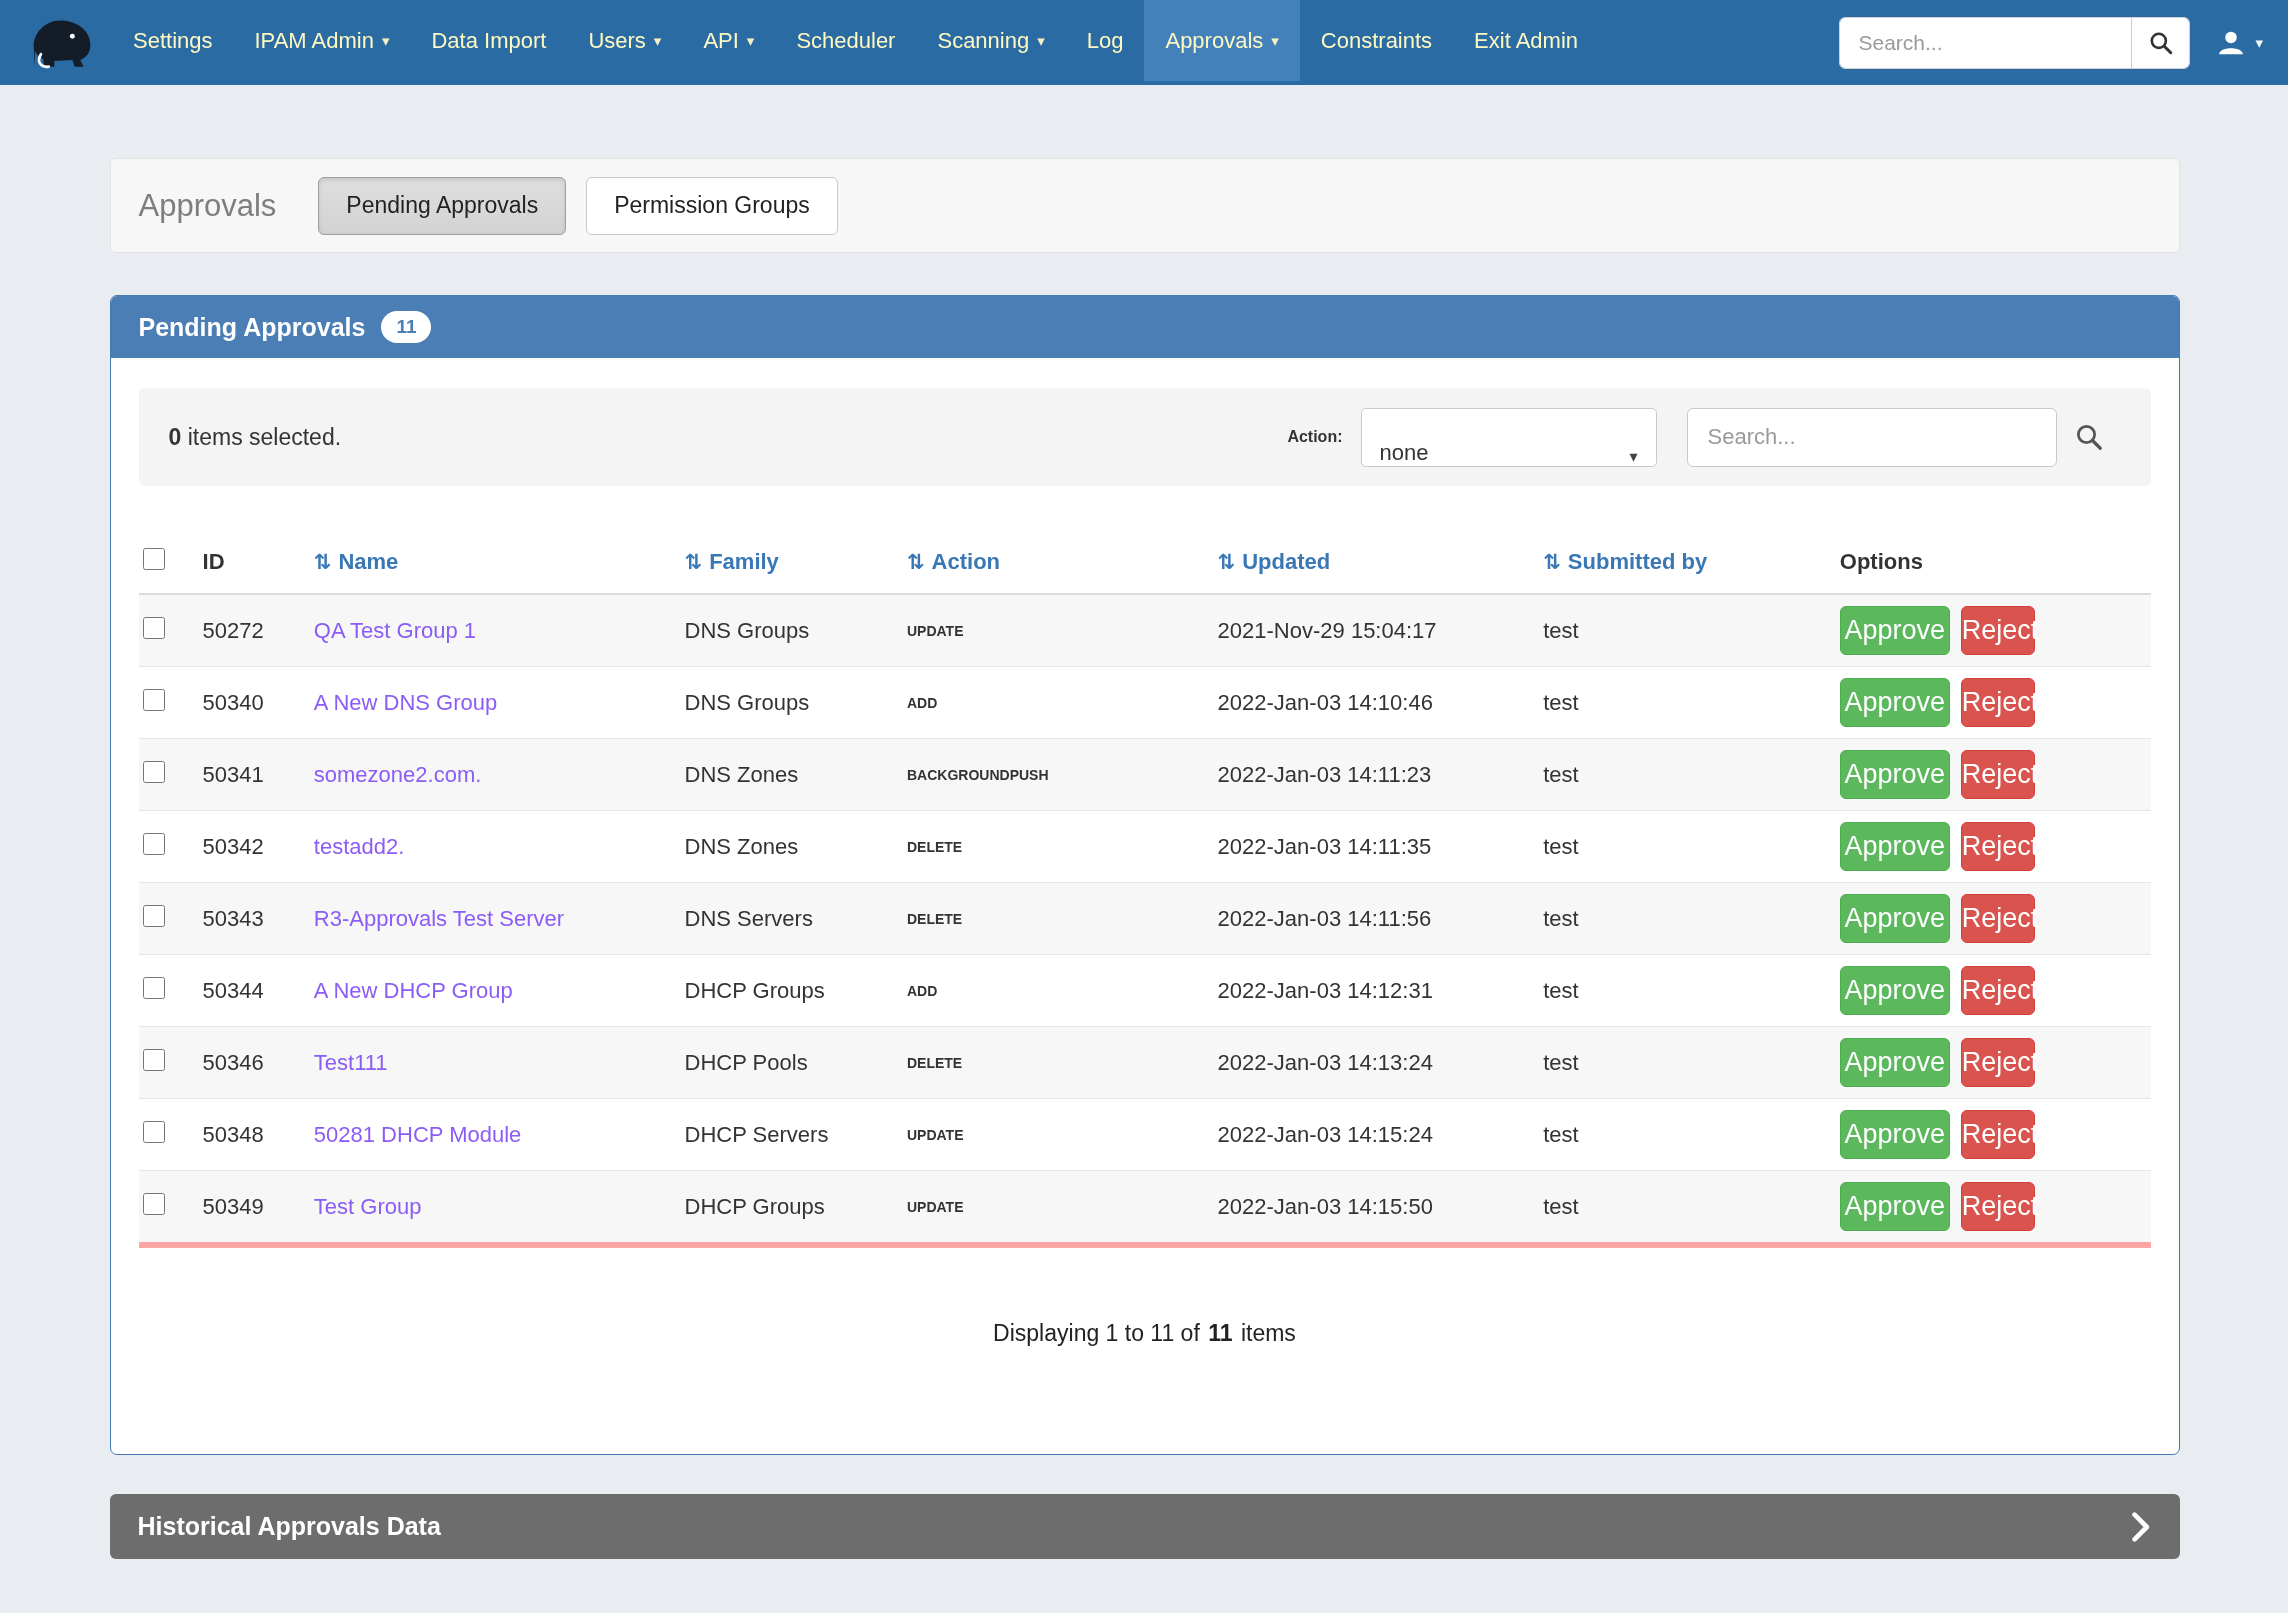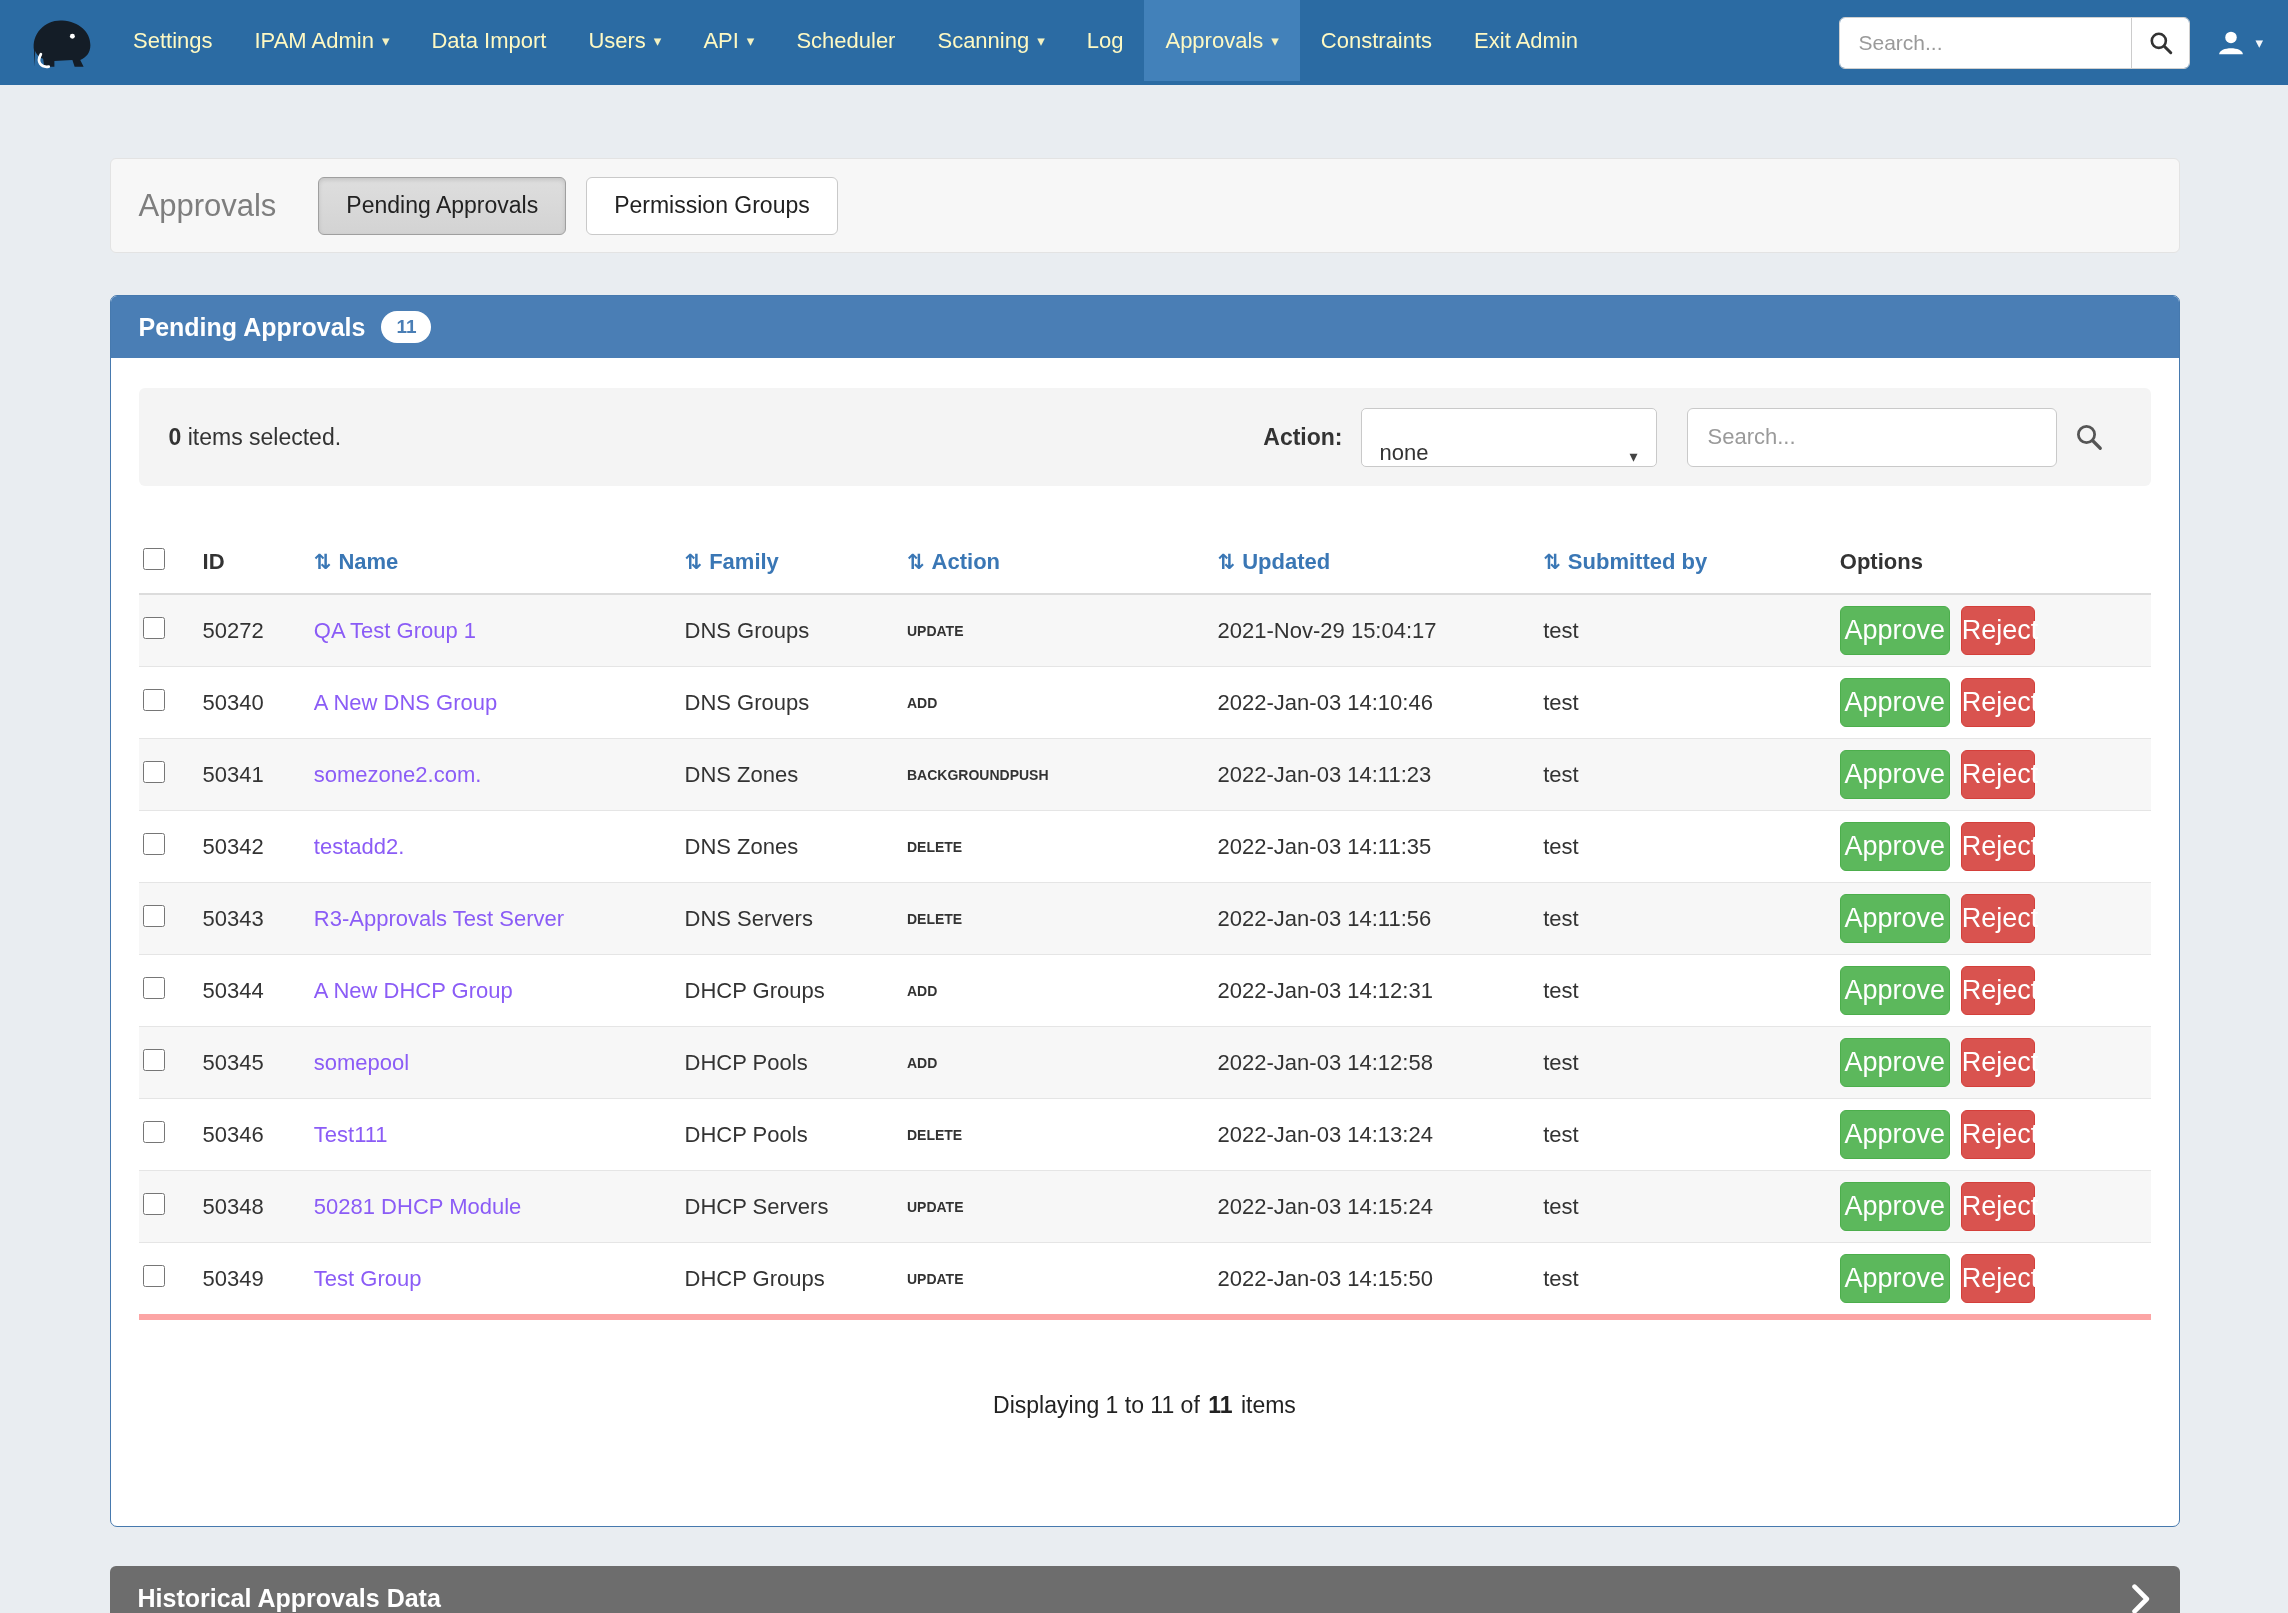--- a/index.html
+++ b/index.html
@@ -40,21 +40,21 @@
   .panel-header { background:#4a7eb5; height:62px; display:flex; align-items:center; padding:0 28px; }
   .panel-title { color:#fff; font-size:25px; font-weight:bold; }
   .badge { background:#fff; color:#4a7eb5; border-radius:994px; font-size:19px; font-weight:bold;
     padding:5px 15px; margin-left:16px; }
   .panel-body { padding:30px 28px 0; }
 
   
   .toolbar { background:#f4f4f4; border-radius:6px; height:98px; display:flex; align-items:center; padding:0 30px; }
   .sel-info { font-size:23px; color:#333; }
   .toolbar-right { margin-left:auto; display:flex; align-items:center; }
-  .action-label { font-size:23px; font-weight:bold; margin-right:18px;margin-left:18px; }
+  .action-label { font-size:16px; font-weight:bold; margin-right:18px;margin-left:18px; }
   .select-box { width:296px; height:59px; background:#fff; border:1px solid #c9c9c9; border-radius:5px;
     display:flex; align-items:flex-end; padding:0 18px; font-size:22px; color:#333; cursor:pointer; margin-right:30px; }
   .select-caret { margin-left:auto; font-size:16px; color:#444; }
   .tb-search { width:370px; height:59px; border:1px solid #c9c9c9; border-radius:6px; padding:0 20px;
     font-size:22px; outline:none; color:#555; }
   ::placeholder { color:#9a9a9a; opacity:1; }
   .tb-search-btn { width:64px; height:59px; background:transparent; border:none; display:flex;
     align-items:center; justify-content:center; cursor:pointer; }
 
   
@@ -303,35 +303,20 @@
           <td>2022-Jan-03 14:12:31</td>
           <td>test</td>
           <td>
             <div class="opt-cell">
               <button class="btn approve">Approve</button>
               <button class="btn reject">Reject</button>
             </div>
           </td>
         </tr>
 
-        <tr>
-          <td class="col-check"><input type="checkbox" style=""></td>
-          <td>50345</td>
-          <td><a class="row-link">somepool</a></td>
-          <td>DHCP Pools</td>
-          <td class="action-type">ADD</td>
-          <td>2022-Jan-03 14:12:58</td>
-          <td>test</td>
-          <td>
-            <div class="opt-cell">
-              <button class="btn approve">Approve</button>
-              <button class="btn reject">Reject</button>
-            </div>
-          </td>
-        </tr>
 
         <tr>
           <td class="col-check"><input type="checkbox" style=""></td>
           <td>50346</td>
           <td><a class="row-link">Test111</a></td>
           <td>DHCP Pools</td>
           <td class="action-type">DELETE</td>
           <td>2022-Jan-03 14:13:24</td>
           <td>test</td>
           <td>

